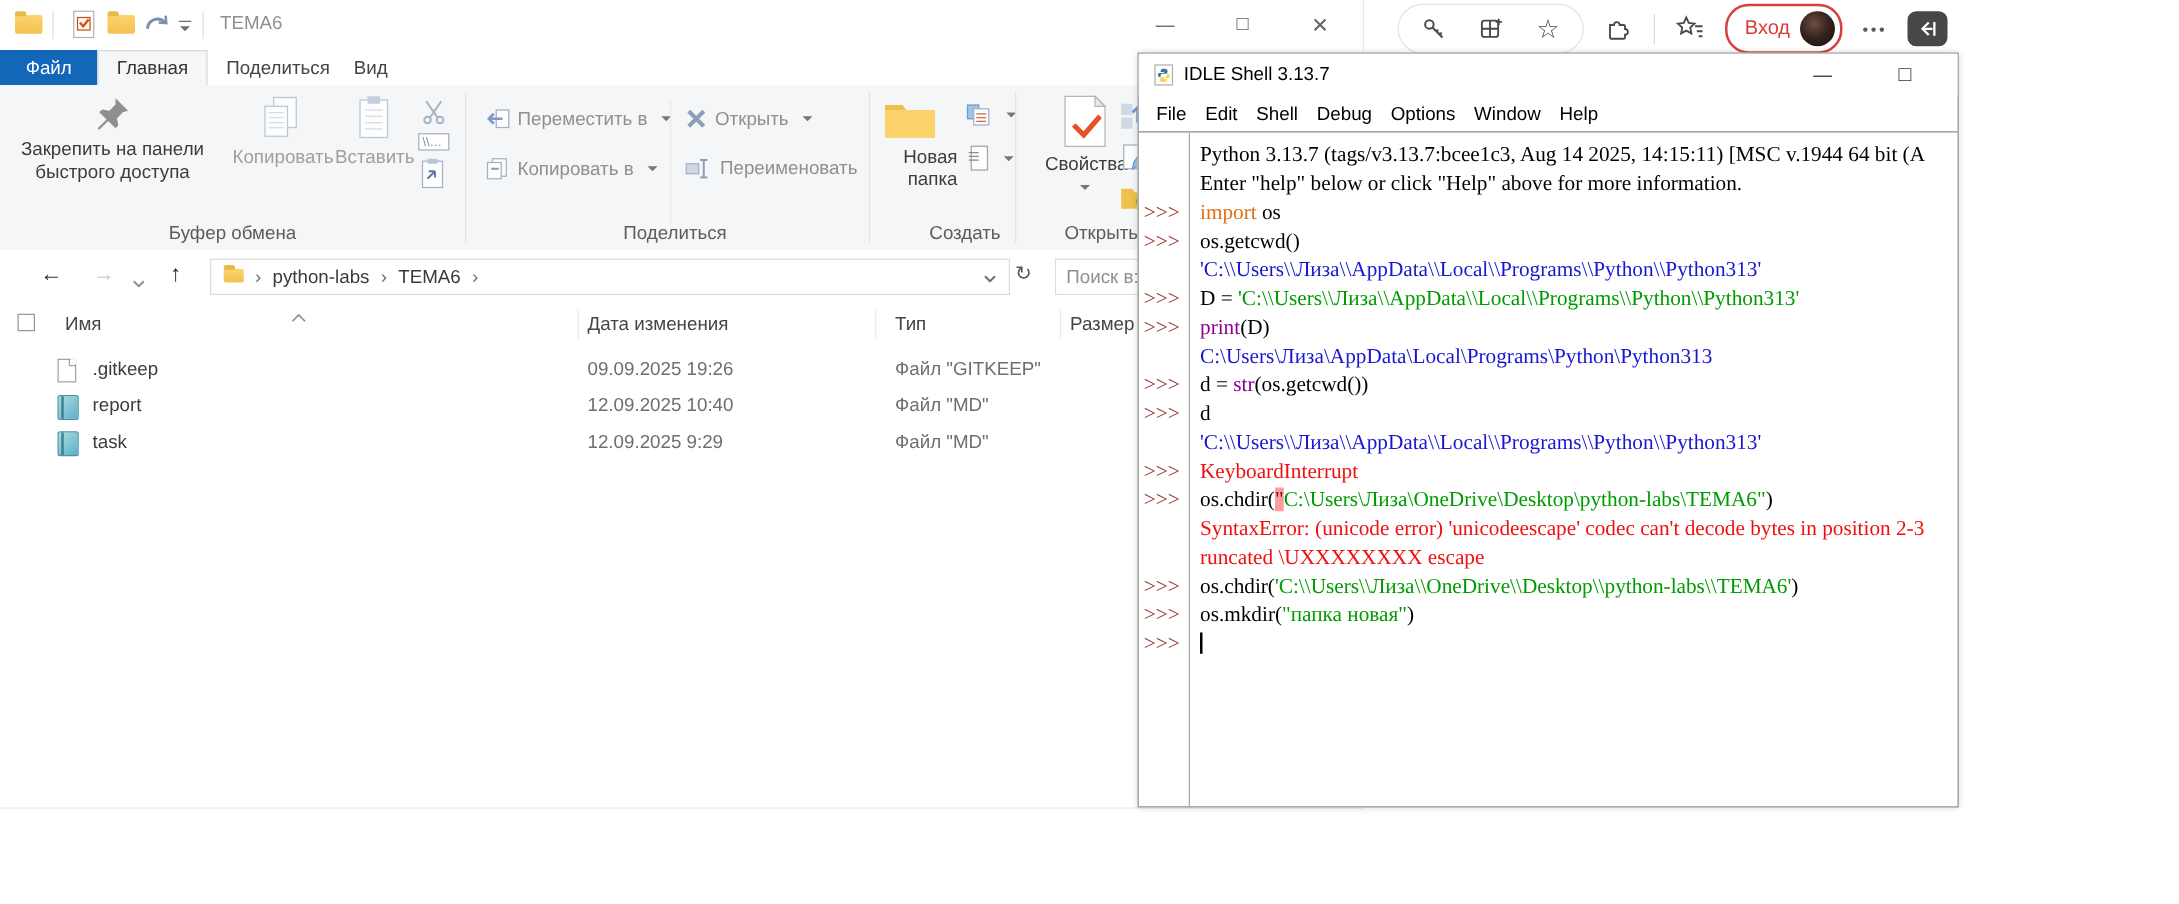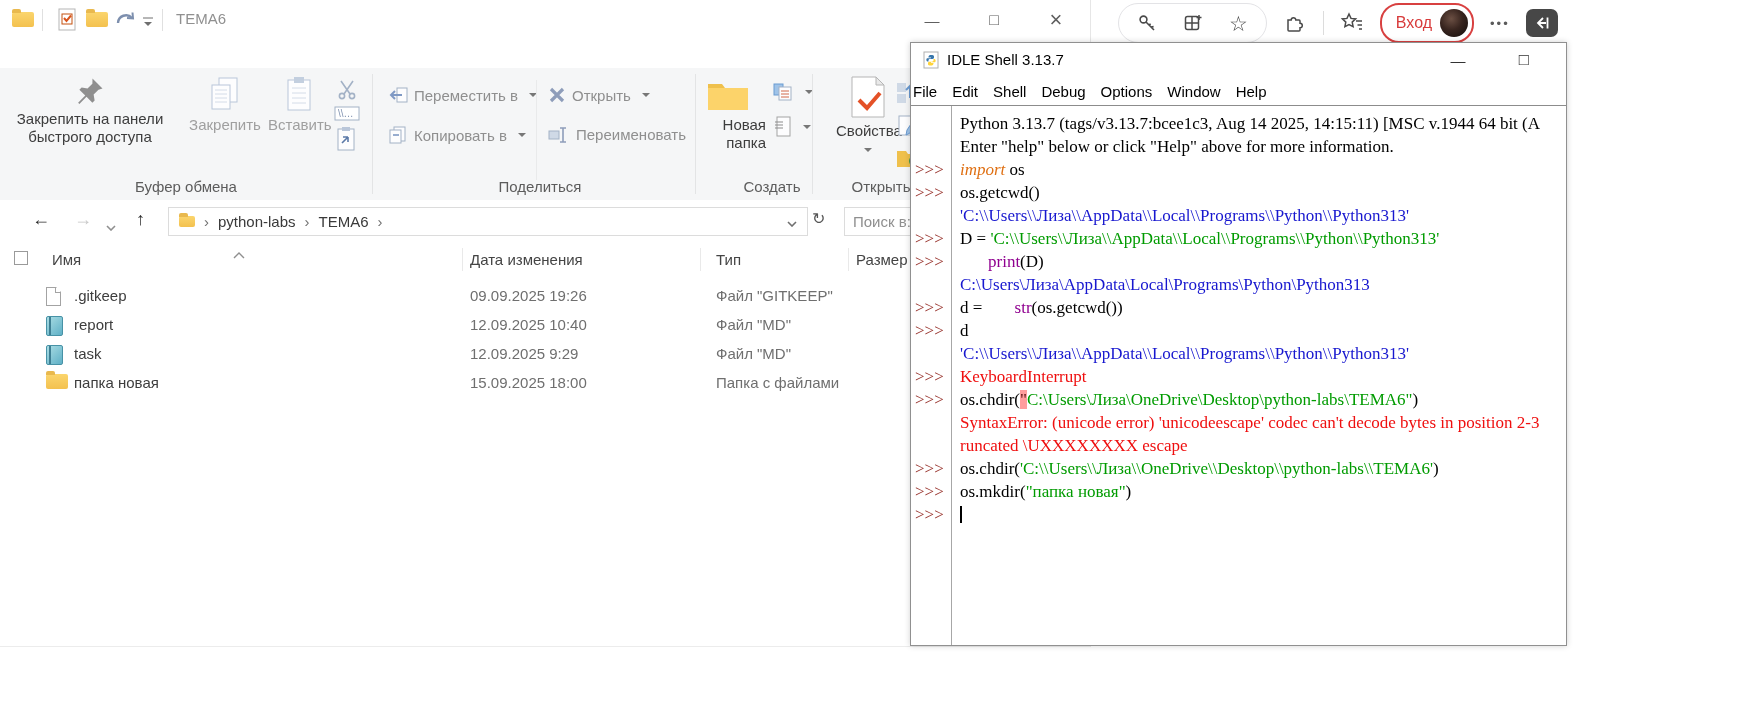--- a/index.html
+++ b/index.html
@@ -70,30 +70,30 @@
   .f-icon{position:absolute;left:46px;top:5px;}
   .f-name{position:absolute;left:74px;top:5px;font-size:15px;color:#3d3d3d;}
   .f-date{position:absolute;left:470px;top:5px;font-size:15px;color:#6f6f6f;}
   .f-type{position:absolute;left:716px;top:5px;font-size:15px;color:#6f6f6f;}
 
   
   #idle{position:absolute;left:910px;top:42px;width:657px;height:604px;background:#fff;border:1px solid #909090;box-sizing:border-box;z-index:3;box-shadow:0 0 6px rgba(0,0,0,0.18);}
   #idle-titlebar{position:absolute;left:0;top:0;width:100%;height:34px;background:#fff;}
   #idle-title{position:absolute;left:36px;top:8px;font-size:15px;color:#000;}
   .idle-winbtn{position:absolute;top:4px;width:34px;height:26px;display:flex;align-items:center;justify-content:center;color:#333;}
-  #idle-menubar{position:absolute;left:0;top:34px;width:100%;height:28px;display:flex;align-items:center;gap:15px;padding-left:2px;box-sizing:border-box;}
+  #idle-menubar{position:absolute;left:0;top:34px;width:100%;height:28px;display:flex;align-items:center;gap:15px;padding-left:14px;box-sizing:border-box;}
   .menu-item{font-size:15px;color:#000;}
   #shell{position:absolute;left:0;top:62px;width:100%;bottom:0;border-top:1px solid #8c8c8c;overflow:hidden;padding-top:6px;box-sizing:border-box;}
   #gutter-line{position:absolute;left:40px;top:0;bottom:0;width:1px;background:#a7a7a7;}
   .sh-row{display:flex;height:23px;line-height:23px;font-family:"Liberation Serif","DejaVu Serif",serif;font-size:17px;}
   .sh-gutter{width:40px;flex:none;text-align:left;padding-left:4px;box-sizing:border-box;color:#99342e;}
   .sh-content{flex:1;padding-left:9px;white-space:pre;overflow:hidden;}
   .t-n{color:#000;}
-  .t-k{color:#df6f12;font-style:italic;}
-  .t-b{color:#900090;margin-left:28px;}
+  .t-k{color:#df6f12;}
+  .t-b{color:#900090;}
   .t-s{color:#009b00;}
   .t-o{color:#1717cf;}
   .t-e{color:#ef0f0f;}
   .t-hl{color:#5c1414;background:#ff9d9d;}
   .cursor{display:inline-block;width:2px;height:17px;background:#000;vertical-align:middle;margin-top:-3px;}
 </style>
 </head>
 <body>
 
 <div id="canvas">
@@ -164,36 +164,42 @@
             <path d="M2 6l4 4 4-4z" fill="#6f6f6f"></path>
           </svg>
       </span>
       <span class="t-sep" style="left:162px;"></span>
       <span id="ex-title">ТЕМА6</span>
       <span class="winbtn" style="left:912px;font-size:15px;">—</span>
       <span class="winbtn" style="left:974px;font-size:16px;">□</span>
       <span class="winbtn" style="left:1036px;font-size:22px;">×</span>
     </div>
 
+    <div id="ex-tabs">
+      <span id="tab-file">Файл</span>
+      <span id="tab-home">Главная</span>
+      <span class="tab-plain" style="left:181px;">Поделиться</span>
+      <span class="tab-plain" style="left:283px;">Вид</span>
+    </div>
 
     <div id="ribbon">
 
       <div class="abs" style="left:14px;top:8px;width:152px;text-align:center;">
         <svg width="30" height="30" viewBox="0 0 24 24">
             <path d="M14 2l8 8-3.2.9-3.9 3.9.8 4.7-1.8 1.8-4.7-4.7-5.7 5.7-1-1 5.7-5.7L3.5 11l1.8-1.8 4.7.8 3.9-3.9z" fill="#8f8f8f"></path>
           </svg>
         <div class="rb-label">Закрепить на панели быстрого доступа</div>
       </div>
       <div class="abs" style="left:186px;top:8px;width:78px;text-align:center;">
         <svg width="32" height="36" viewBox="0 0 32 36">
             <rect x="10" y="2" width="18" height="24" fill="#fdfdfe" stroke="#b9c6d9"></rect>
             <rect x="3" y="9" width="18" height="24" fill="#fdfdfe" stroke="#b9c6d9"></rect>
             <path d="M6 14h12M6 18h12M6 22h12M6 26h12" stroke="#d4dce8"></path>
           </svg>
-        <div class="rb-label rb-gray">Закрепить</div>
+        <div class="rb-label rb-gray">Копировать</div>
       </div>
       <div class="abs" style="left:268px;top:8px;width:62px;text-align:center;">
         <svg width="28" height="36" viewBox="0 0 28 36">
             <rect x="3" y="4" width="22" height="30" fill="#fdfdfe" stroke="#b9c6d9"></rect>
             <rect x="9" y="1" width="10" height="6" fill="#c3cfdf"></rect>
             <path d="M7 12h14M7 17h14M7 22h14M7 27h14" stroke="#d4dce8"></path>
           </svg>
         <div class="rb-label rb-gray">Вставить</div>
       </div>
       <div class="abs" style="left:336px;top:10px;">
@@ -368,26 +374,20 @@
           <span class="f-name">report</span>
           <span class="f-date">12.09.2025 10:40</span>
           <span class="f-type">Файл "MD"</span>
         </div>
         <div class="file-row">
           <span class="f-icon"><span class="icon-md"></span></span>
           <span class="f-name">task</span>
           <span class="f-date">12.09.2025 9:29</span>
           <span class="f-type">Файл "MD"</span>
         </div>
-        <div class="file-row">
-          <span class="f-icon"><span class="icon-folder"></span></span>
-          <span class="f-name">папка новая</span>
-          <span class="f-date">15.09.2025 18:00</span>
-          <span class="f-type">Папка с файлами</span>
-        </div>
       </div>
   </div>
 
   <div id="idle">
     <div id="idle-titlebar">
       <span class="abs" style="left:12px;top:8px;">
         <svg width="16" height="18" viewBox="0 0 16 18">
             <rect x="1" y="1" width="14" height="16" fill="#fff" stroke="#b0b0b0"></rect>
             <path d="M8 4c-2.5 0-2.5 1.6-2.5 2.5H8v.8H4.4C3 7.3 3 10 4.4 10.6h1.1V9.3c0-1 .8-1.4 1.7-1.4h2.4c.8 0 1.4-.6 1.4-1.4V5.4C11 4.4 9.8 4 8 4z" fill="#3776ab"></path>
             <path d="M8 14.6c2.5 0 2.5-1.6 2.5-2.5H8v-.8h3.6c1.4 0 1.4-2.7 0-3.3h-1.1v1.3c0 1-.8 1.4-1.7 1.4H6.4c-.8 0-1.4.6-1.4 1.4v1.1c0 1 1.2 1.4 3 1.4z" fill="#ffd43b"></path>

